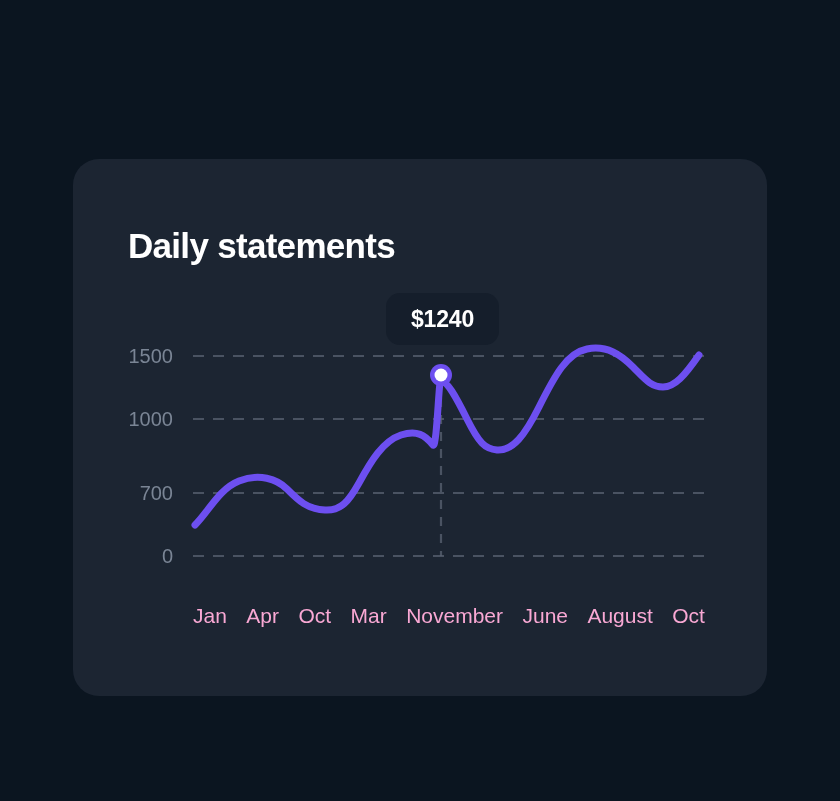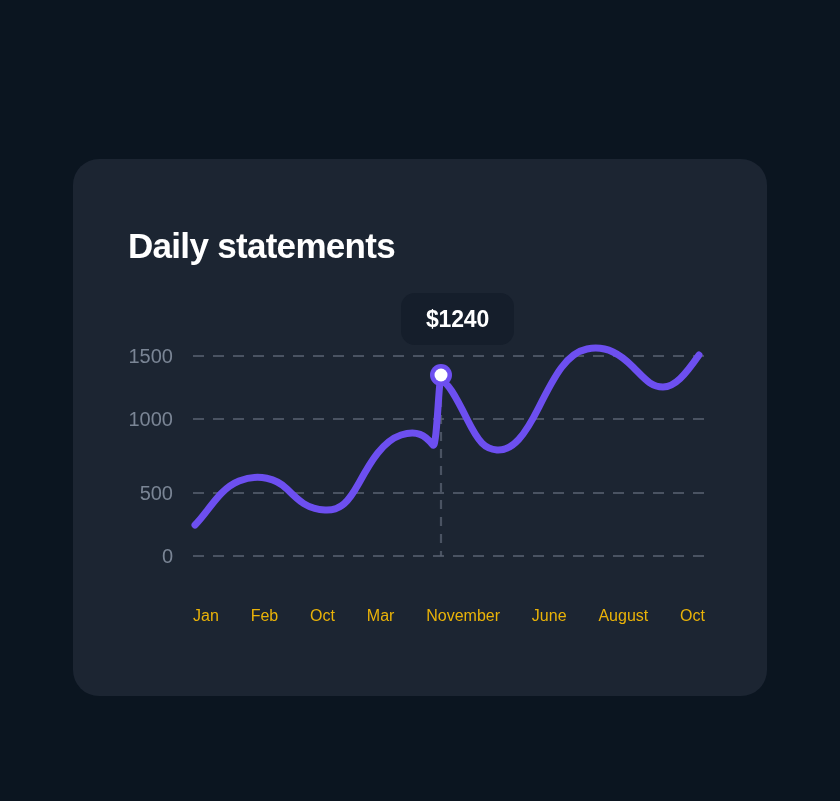--- a/index.html
+++ b/index.html
@@ -86,29 +86,29 @@
     position: absolute;
     left: 120px;
     top: 442px;
     width: 512px;
     height: 30px;
     display: flex;
     justify-content: space-between;
     align-items: center;
   }
   .x-tick {
-    font-size: 16px;
-    color: #eab308;
+    font-size: 21px;
+    color: #f9a8d4;
     white-space: nowrap;
   }
 
   
   .tooltip {
     position: absolute;
-    left: 328px;
+    left: 313px;
     top: 134px;
     width: 113px;
     height: 52px;
     background: #151e2b;
     border-radius: 14px;
     display: flex;
     align-items: center;
     justify-content: center;
     text-align: right;
   }
@@ -160,27 +160,27 @@
 
         <g>
           <circle cx="368" cy="216" r="11" fill="#6d4ff0"></circle>
           <circle cx="368" cy="216" r="6.5" fill="#ffffff"></circle>
         </g>
       </svg>
 
       <div class="y-axis">
         <div class="y-tick" style="top:197px; width:110px; left:-10px;">1500</div>
         <div class="y-tick" style="top:260px; width:110px; left:-10px;">1000</div>
-        <div class="y-tick" style="top:334px; width:110px; left:-10px;">500</div>
+        <div class="y-tick" style="top:334px; width:110px; left:-10px;">700</div>
         <div class="y-tick" style="top:397px; width:110px; left:-10px;">0</div>
       </div>
 
       <div class="x-axis">
         <div class="x-tick">Jan</div>
-        <div class="x-tick">Feb</div>
+        <div class="x-tick">Apr</div>
         <div class="x-tick">Oct</div>
         <div class="x-tick">Mar</div>
         <div class="x-tick">November</div>
         <div class="x-tick">June</div>
         <div class="x-tick">August</div>
         <div class="x-tick">Oct</div>
       </div>
 
       <div class="tooltip">
         <span class="tooltip-value">$1240</span>

